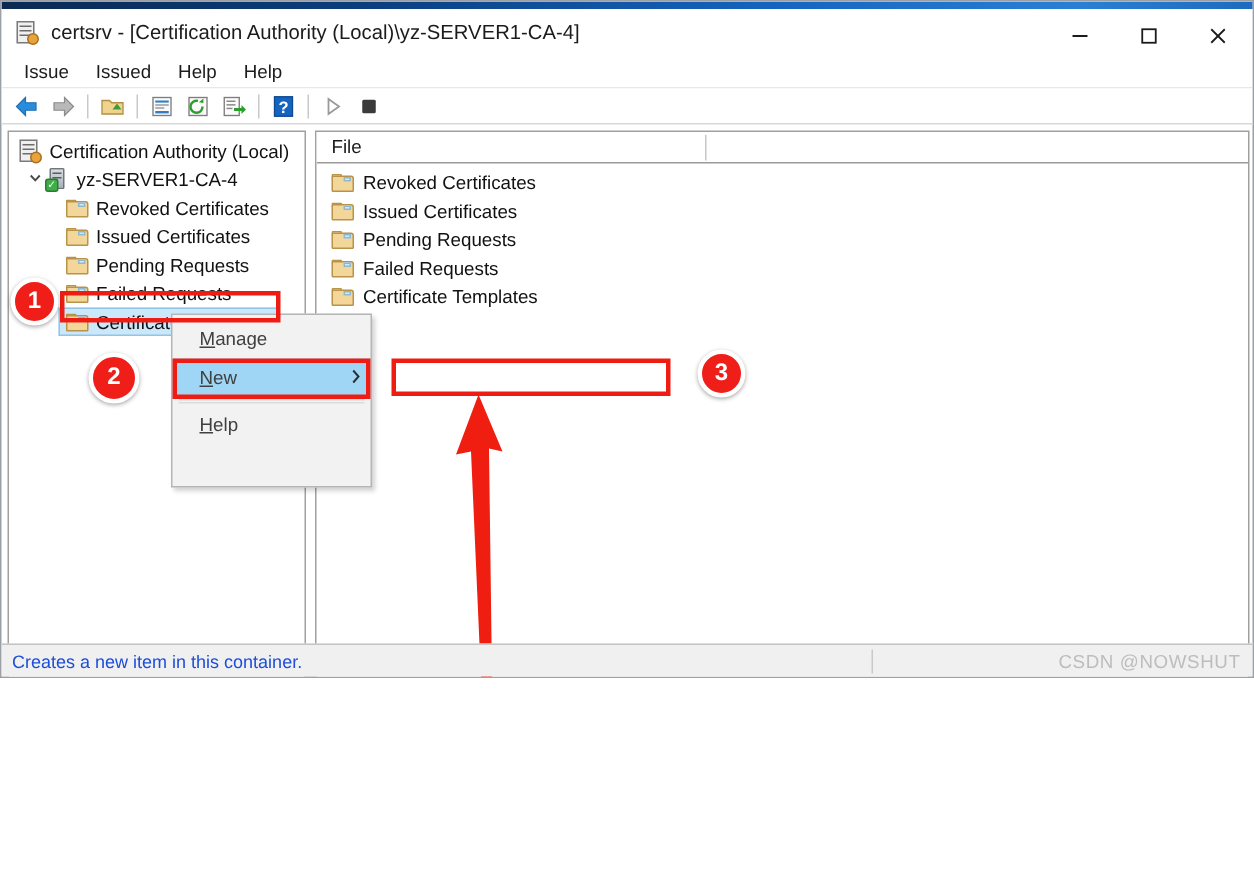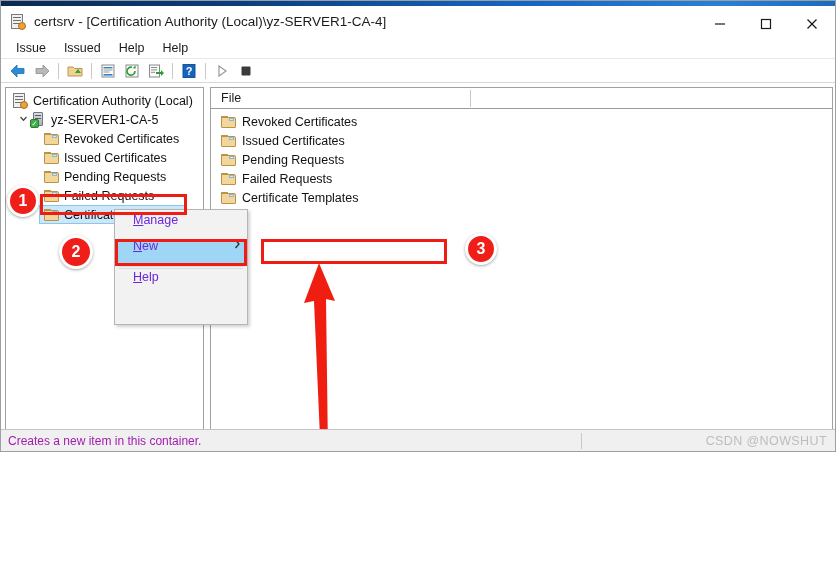--- a/index.html
+++ b/index.html
@@ -116,43 +116,43 @@
                    background: #3fae49; border: 1px solid #2a7c31; border-radius: 2px;
                    color:#fff; font-size: 7px; line-height: 7px; text-align: center; }
 
   
   .ctxmenu {
     position: absolute; left: 113px; top: 208px; width: 134px; height: 116px;
     background: #f2f2f2; border: 1px solid #b5b5b5;
     box-shadow: 2px 2px 3px rgba(0,0,0,0.18);
   }
   .ctxitem {
-    height: 26px; display: flex; align-items: flex-start; padding-left: 18px;
-    font-size: 12.5px; color: #6d28d9; white-space: nowrap;
+    height: 26px; display: flex; align-items: center; padding-left: 18px;
+    font-size: 12.5px; color: #404040; white-space: nowrap;
   }
   .ctxitem.hl { background: #9fd5f5; }
   .ctxsep { height: 1px; background: #dcdcdc; margin: 1px 4px; }
   .subarrow { margin-left: auto; margin-right: 6px; font-size: 9px; color: #2c2c2c; }
 
   
   .submenu {
     position: absolute; left: 247px; top: 233px; width: 220px; height: 30px;
     background: #f2f2f2; border: 1px solid #b5b5b5;
     box-shadow: 2px 2px 3px rgba(0,0,0,0.18);
     display: flex; align-items: center; padding-left: 17px;
     font-size: 12.5px; color: #111; white-space: nowrap;
   }
 
   
   .statusbar {
     position: absolute; left: 0; bottom: 0; width: 834px; height: 22px;
     background: #f0f0f0; border-top: 1px solid #c4c4c4;
     display: flex; align-items: center;
   }
-  .status-text { font-size: 12px; color: #a21caf; padding-left: 7px; }
+  .status-text { font-size: 12px; color: #1d4ed8; padding-left: 7px; }
   .status-div { position: absolute; left: 580px; top: 3px; width: 1px; height: 16px; background: #c9c9c9; }
   .watermark { position: absolute; right: 8px; font-size: 12.5px; color: #bdbdbd; letter-spacing: .4px; }
 
   
   .badge {
     position: absolute; border-radius: 50%; background: #f01e18;
     border: 3px solid #ffffff; color: #ffffff; font-weight: bold;
     display: flex; align-items: center; justify-content: center;
     box-shadow: 0 1px 3px rgba(0,0,0,0.35);
   }
@@ -291,21 +291,21 @@
         <svg width="9" height="9" viewBox="0 0 9 9">
             <path d="M1.5 3 L4.5 6.2 L7.5 3" fill="none" stroke="#4a4a4a" stroke-width="1.3"></path>
           </svg>
       </span>
       <span class="srv-icon">
         <span class="box"></span>
         <span class="sl" style="top:3px"></span>
           <span class="sl" style="top:6px"></span>
         <span class="chk">✓</span>
       </span>
-      <span class="tlabel" style="margin-left:5px;">yz-SERVER1-CA-5</span>
+      <span class="tlabel" style="margin-left:5px;">yz-SERVER1-CA-4</span>
     </div>
 
     <div class="tnode lvl2">
       <span class="folder">
           <span class="tab"></span>
           <span class="back"></span>
           <span class="pg"></span>
         </span>
       <span class="tlabel" style="margin-left:5px;">Revoked Certificates</span>
     </div>

